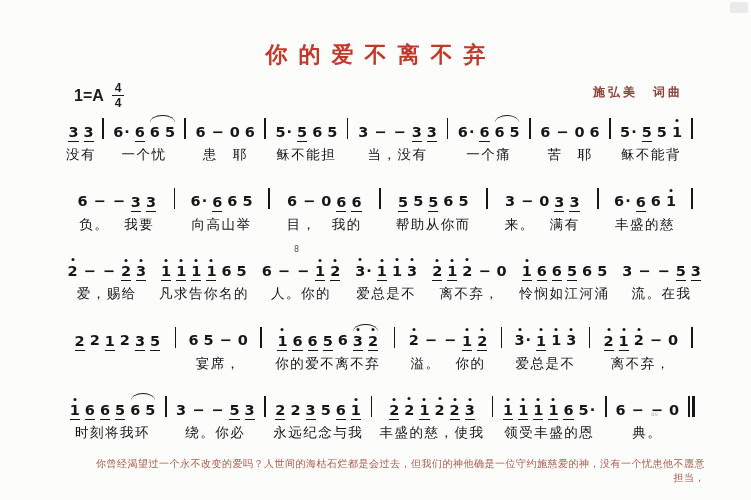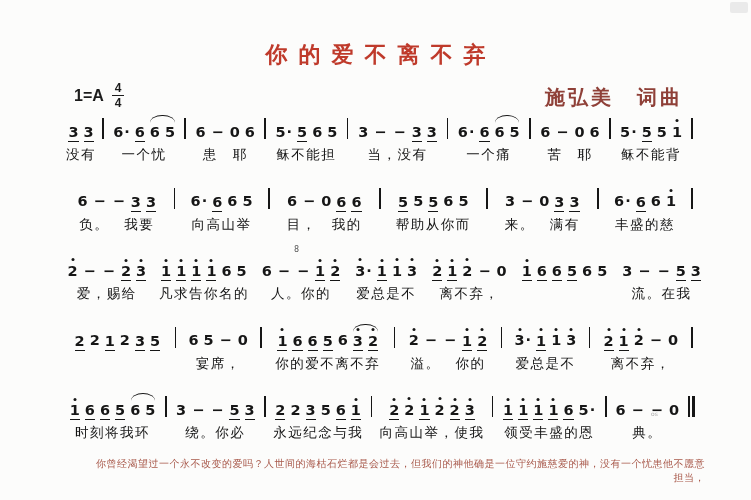--- a/index.html
+++ b/index.html
@@ -16,21 +16,21 @@
   }
   .meta-key{
     position:absolute;top:82px;left:74px;display:flex;align-items:center;
     font-size:16px;font-weight:700;font-family:Liberation Sans, sans-serif;
   }
   .tsig{display:inline-flex;flex-direction:column;align-items:center;margin-left:8px;
         font-size:12px;line-height:1;font-weight:700;}
   .tsig .num{padding:0 3px 1px;}
   .tsig .den{border-top:1.4px solid #1c1c1c;padding:1px 3px 0;}
   .composer{
-    position:absolute;top:84px;right:68px;font-size:20px;letter-spacing:3px;
+    position:absolute;top:84px;right:68px;font-size:12px;letter-spacing:3px;
     font-weight:600;
   }
   
   .systems{position:absolute;left:62px;right:56px;top:116px;}
   .sys{display:flex;align-items:flex-start;margin-bottom:22.5px;}
   .m{display:flex;flex-direction:column;align-items:center;padding:0 3px;}
   .nrow{display:flex;align-items:flex-end;height:26px;overflow:visible;}
   .tok{position:relative;display:inline-flex;align-items:flex-end;margin:0 2.5px;}
   .note,.dash,.augdot{
     font-family:"DejaVu Sans",sans-serif;font-weight:700;font-size:14.5px;
@@ -483,20 +483,21 @@
             <span class="tok">
               <span class="note u">5</span>
             </span>
             <span class="tok">
               <span class="note">6</span>
             </span>
             <span class="tok">
               <span class="note">5</span>
             </span>
           </div>
+          <div class="lrow">怜悯如江河涌</div>
         </div>
         <div class="bl"></div>
         <div class="m" style="flex-grow: 5;">
           <div class="nrow">
             <span class="tok">
               <span class="note">3</span>
             </span>
             <span class="tok">
               <span class="dash">−</span>
             </span>
@@ -735,21 +736,21 @@
             <span class="tok">
               <span class="note">2<i class="hd"></i></span>
             </span>
             <span class="tok">
               <span class="note u">2<i class="hd"></i></span>
             </span>
             <span class="tok">
               <span class="note u">3<i class="hd"></i></span>
             </span>
           </div>
-          <div class="lrow">向高山举，使我</div>
+          <div class="lrow">丰盛的慈，使我</div>
         </div>
         <div class="bl"></div>
         <div class="m" style="flex-grow: 6;">
           <div class="nrow">
             <span class="tok">
               <span class="note u">1<i class="hd"></i></span>
             </span>
             <span class="tok">
               <span class="note u">1<i class="hd"></i></span>
             </span>

